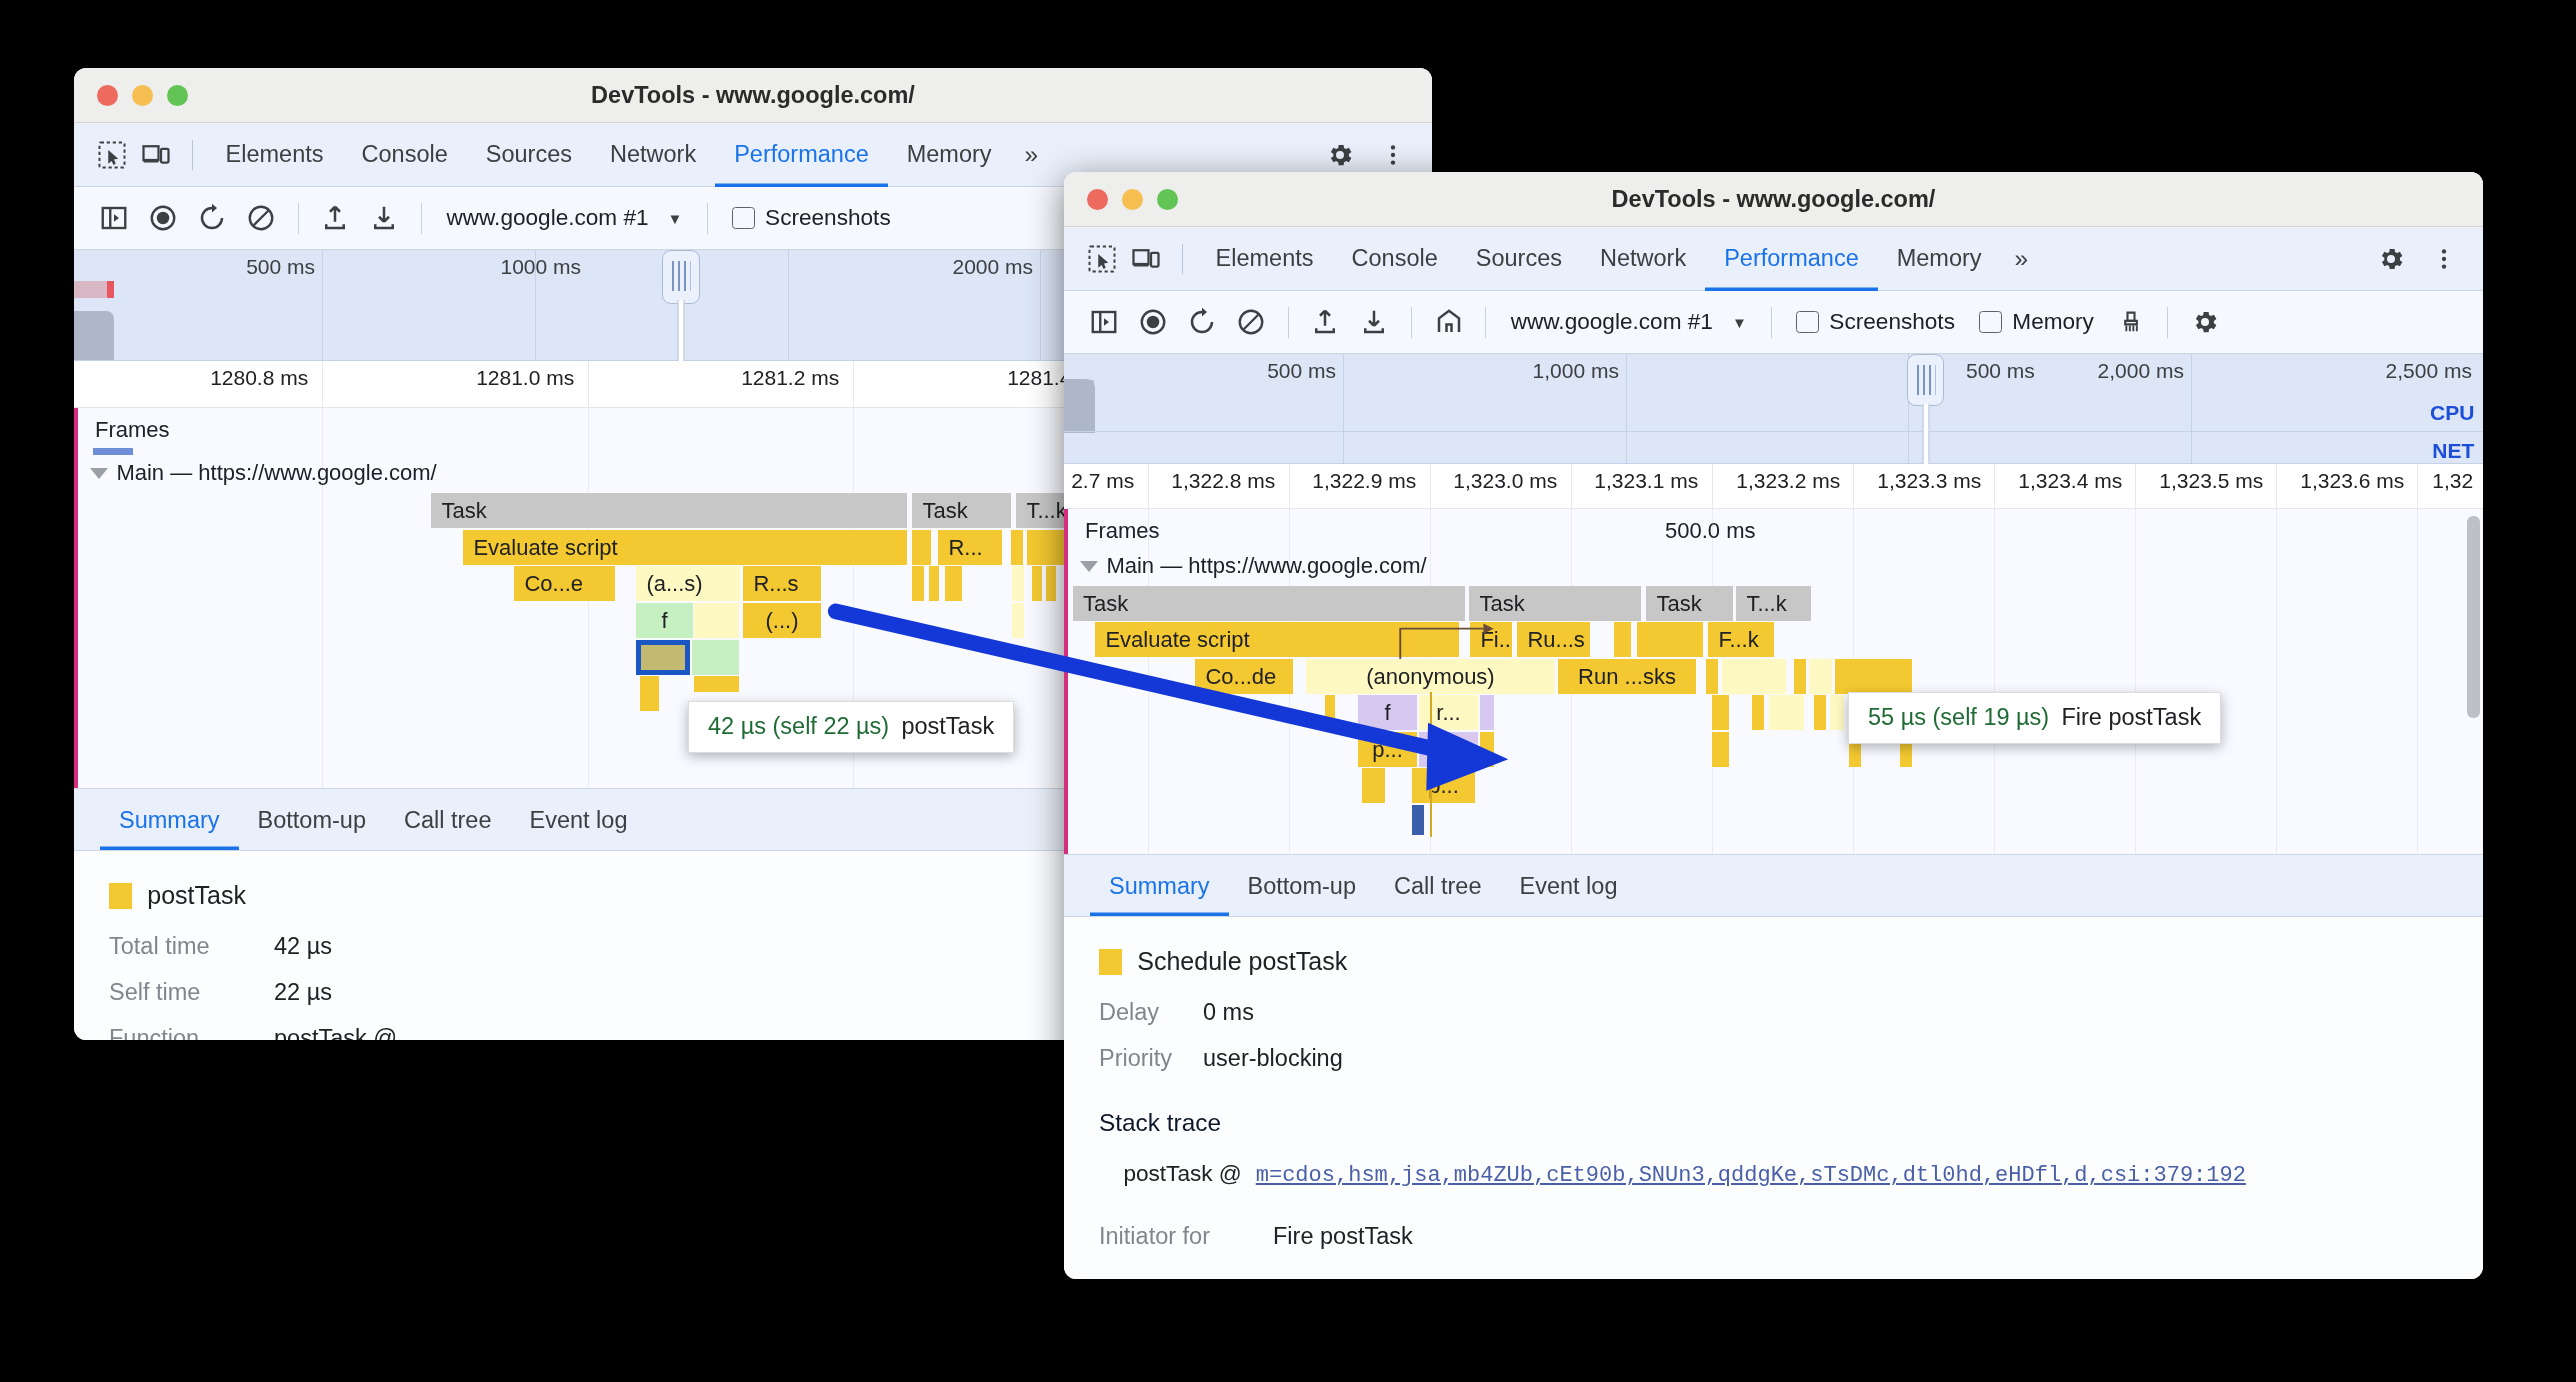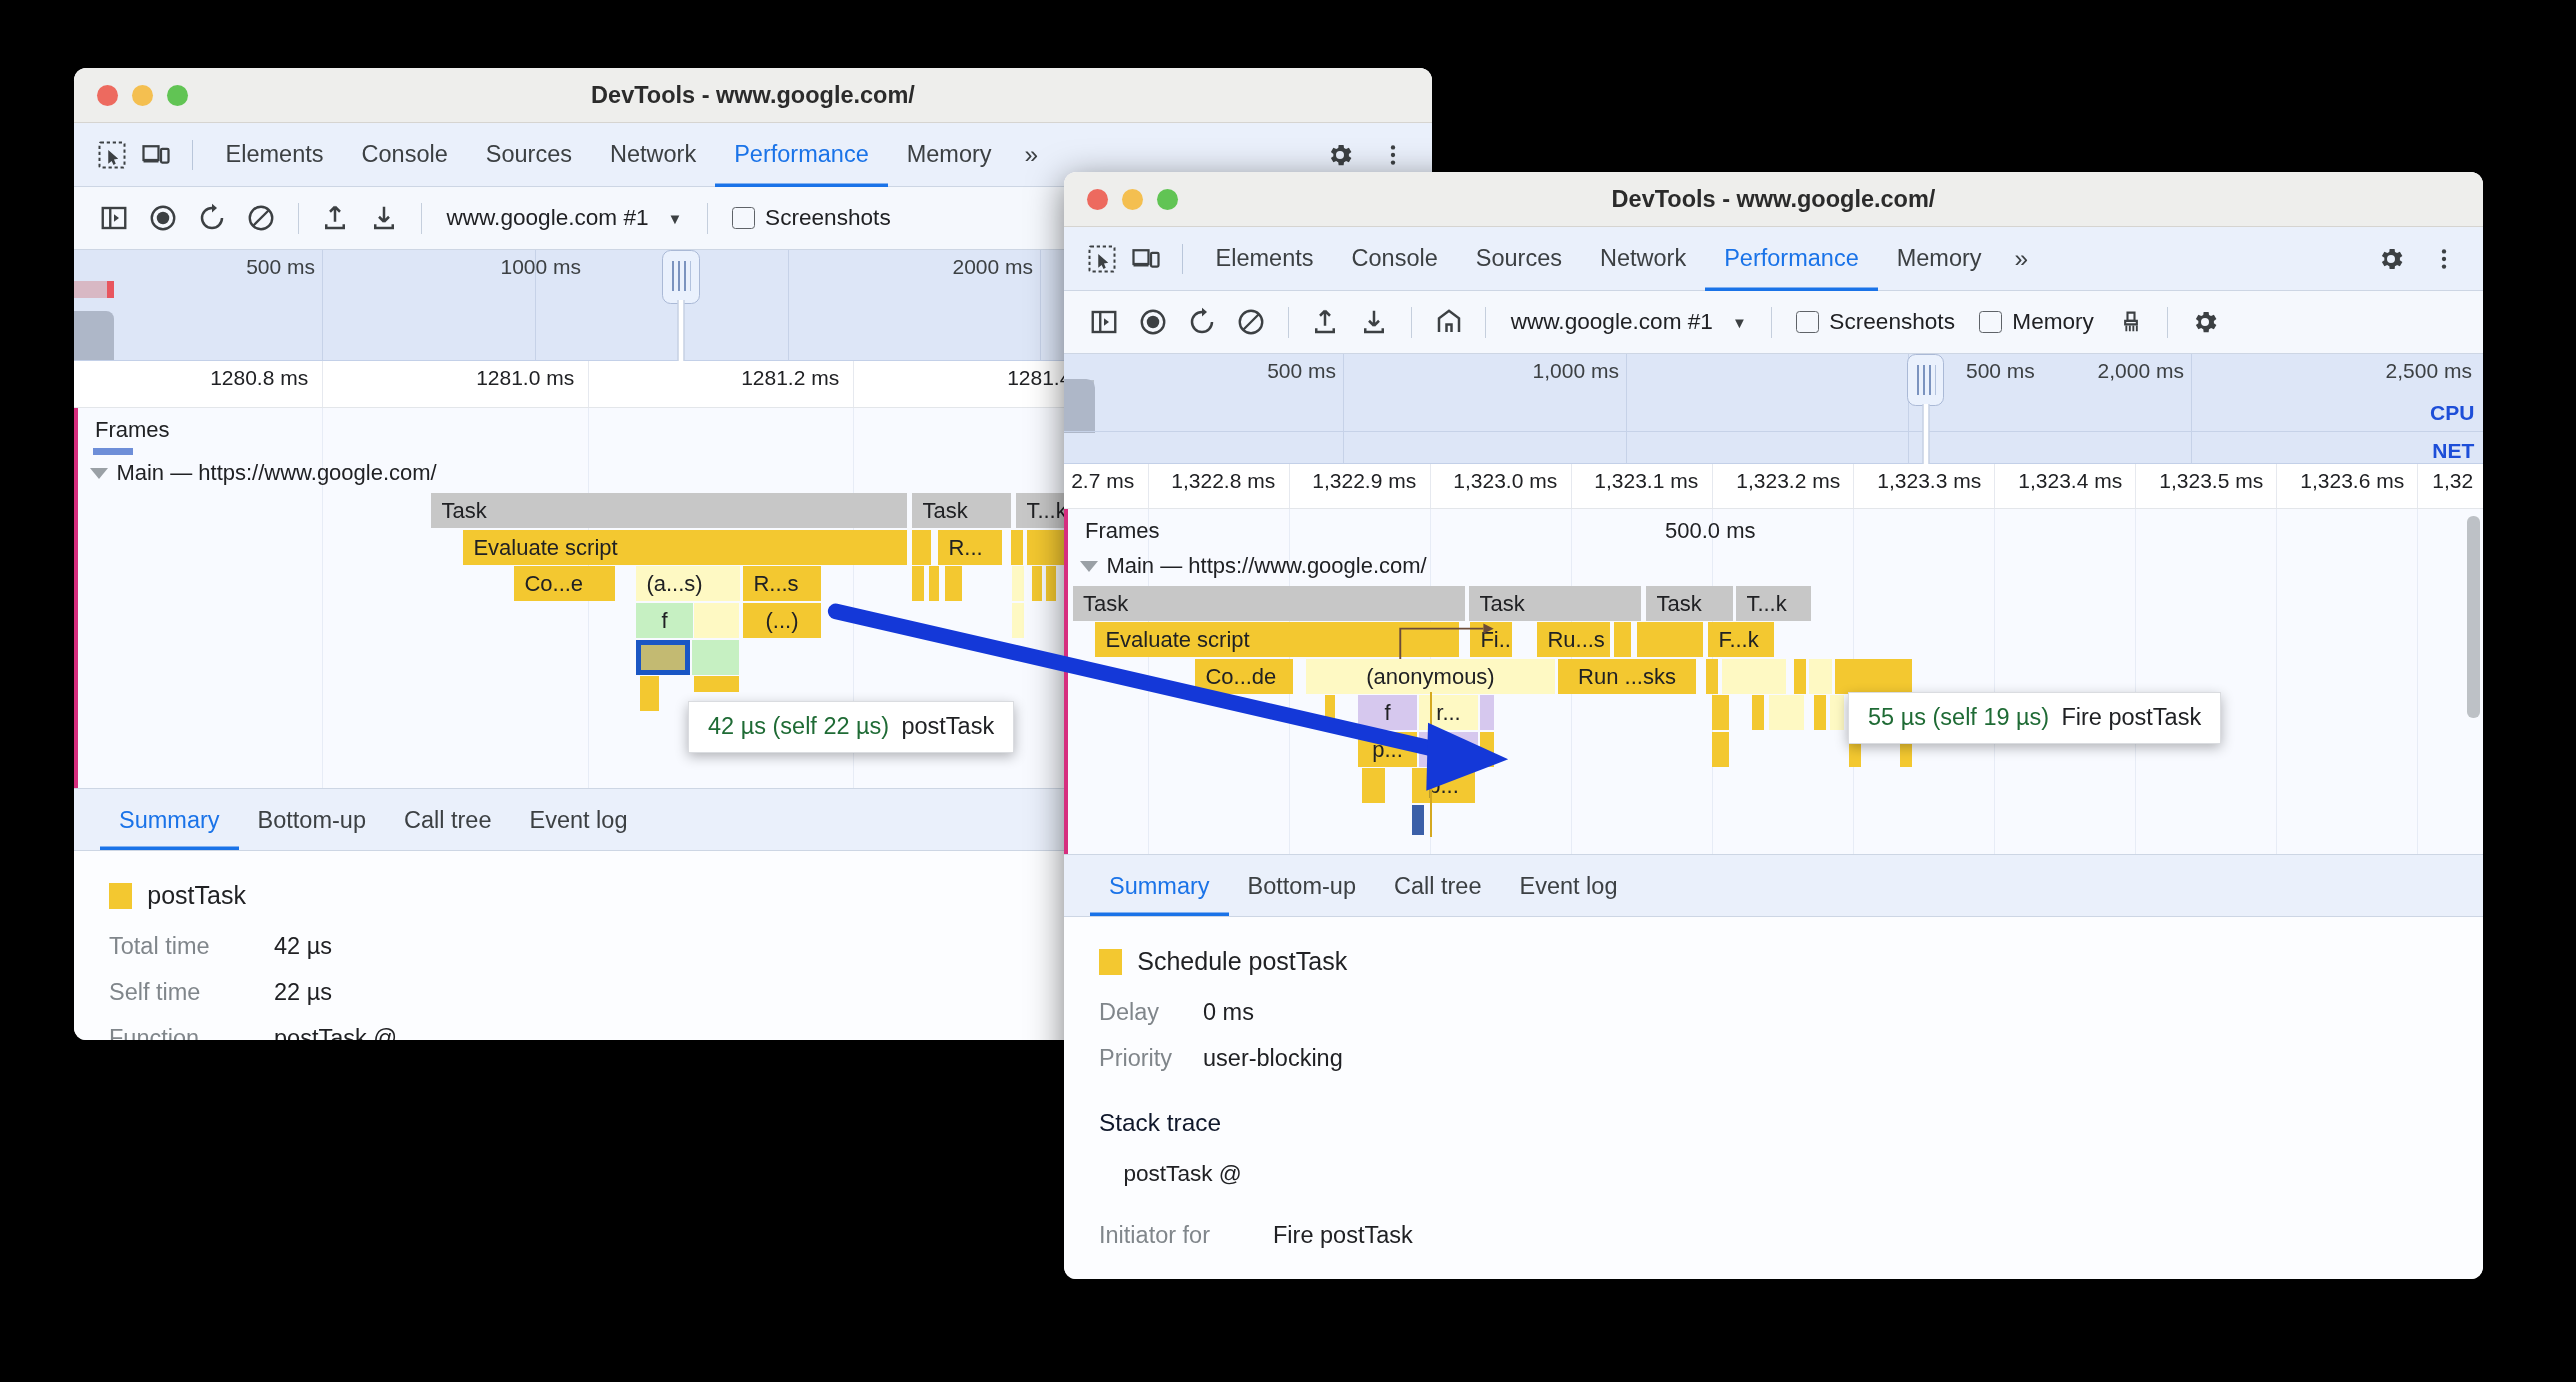--- a/index.html
+++ b/index.html
@@ -519,21 +519,21 @@
         <span class="tri"></span><span>Main — https://www.google.com/</span>
       </div>
 
       <div class="bar b-task" style="left:8.7px; top:77px; width:392px; height:35px;">Task</div>
       <div class="bar b-task" style="left:405px; top:77px; width:172px; height:35px;">Task</div>
       <div class="bar b-task" style="left:582px; top:77px; width:87px; height:35px;">Task</div>
       <div class="bar b-task" style="left:672px; top:77px; width:75px; height:35px;">T...k</div>
 
       <div class="bar b-yel" style="left:31px; top:113px; width:364px; height:35px;">Evaluate script</div>
       <div class="bar b-yel" style="left:406px; top:113px; width:42px; height:35px;">Fi...k</div>
-      <div class="bar b-yel" style="left:473px; top:113px; width:73px; height:35px;">Ru...s</div>
+      <div class="bar b-yel" style="left:453px; top:113px; width:73px; height:35px;">Ru...s</div>
       <div class="bar b-yel" style="left:550px; top:113px; width:17.4px; height:35px;"></div>
       <div class="bar b-yel" style="left:573px; top:113px; width:66px; height:35px;"></div>
       <div class="bar b-yel" style="left:644px; top:113px; width:66px; height:35px;">F...k</div>
 
       <svg style="position:absolute; left:331px; top:111px; width:104px; height:45px; overflow:visible;" viewBox="0 0 120 52" width="104" height="45">
         <path d="M6,50 L6,10 L102,10" fill="none" stroke="#6b4b3a" stroke-width="2.2"></path>
         <path d="M102,4 L114,10 L102,16 z" fill="#6b4b3a"></path>
       </svg>
 
       <div class="bar b-yel" style="left:131px; top:150px; width:98px; height:35px;">Co...de</div>
@@ -593,20 +593,21 @@
         <span class="k" style="width:104px">Delay</span>
         <span class="v">0 ms</span>
       </div>
       <div class="row">
         <span class="k" style="width:104px">Priority</span>
         <span class="v">user-blocking</span>
       </div>
       <div class="sechead">Stack trace</div>
       <div class="stackrow">
         <span class="fn">postTask @</span>
+        <span class="lnk">m=cdos,hsm,jsa,mb4ZUb,cEt90b,SNUn3,qddgKe,sTsDMc,dtl0hd,eHDfl,d,csi:379:192</span>
       </div>
       <div class="row" style="margin-top:35px">
         <span class="k" style="width:174px">Initiator for</span>
         <span class="v">Fire postTask</span>
       </div>
     </div>
   </div>
 
   <svg class="arrow" style="left:827px; top:592px; width:723px; height:218px; overflow:visible;" viewBox="0 0 830 250" width="723" height="218">
     <line x1="10" y1="22" x2="740" y2="190" stroke="#1438d8" stroke-width="18" stroke-linecap="round"></line>

